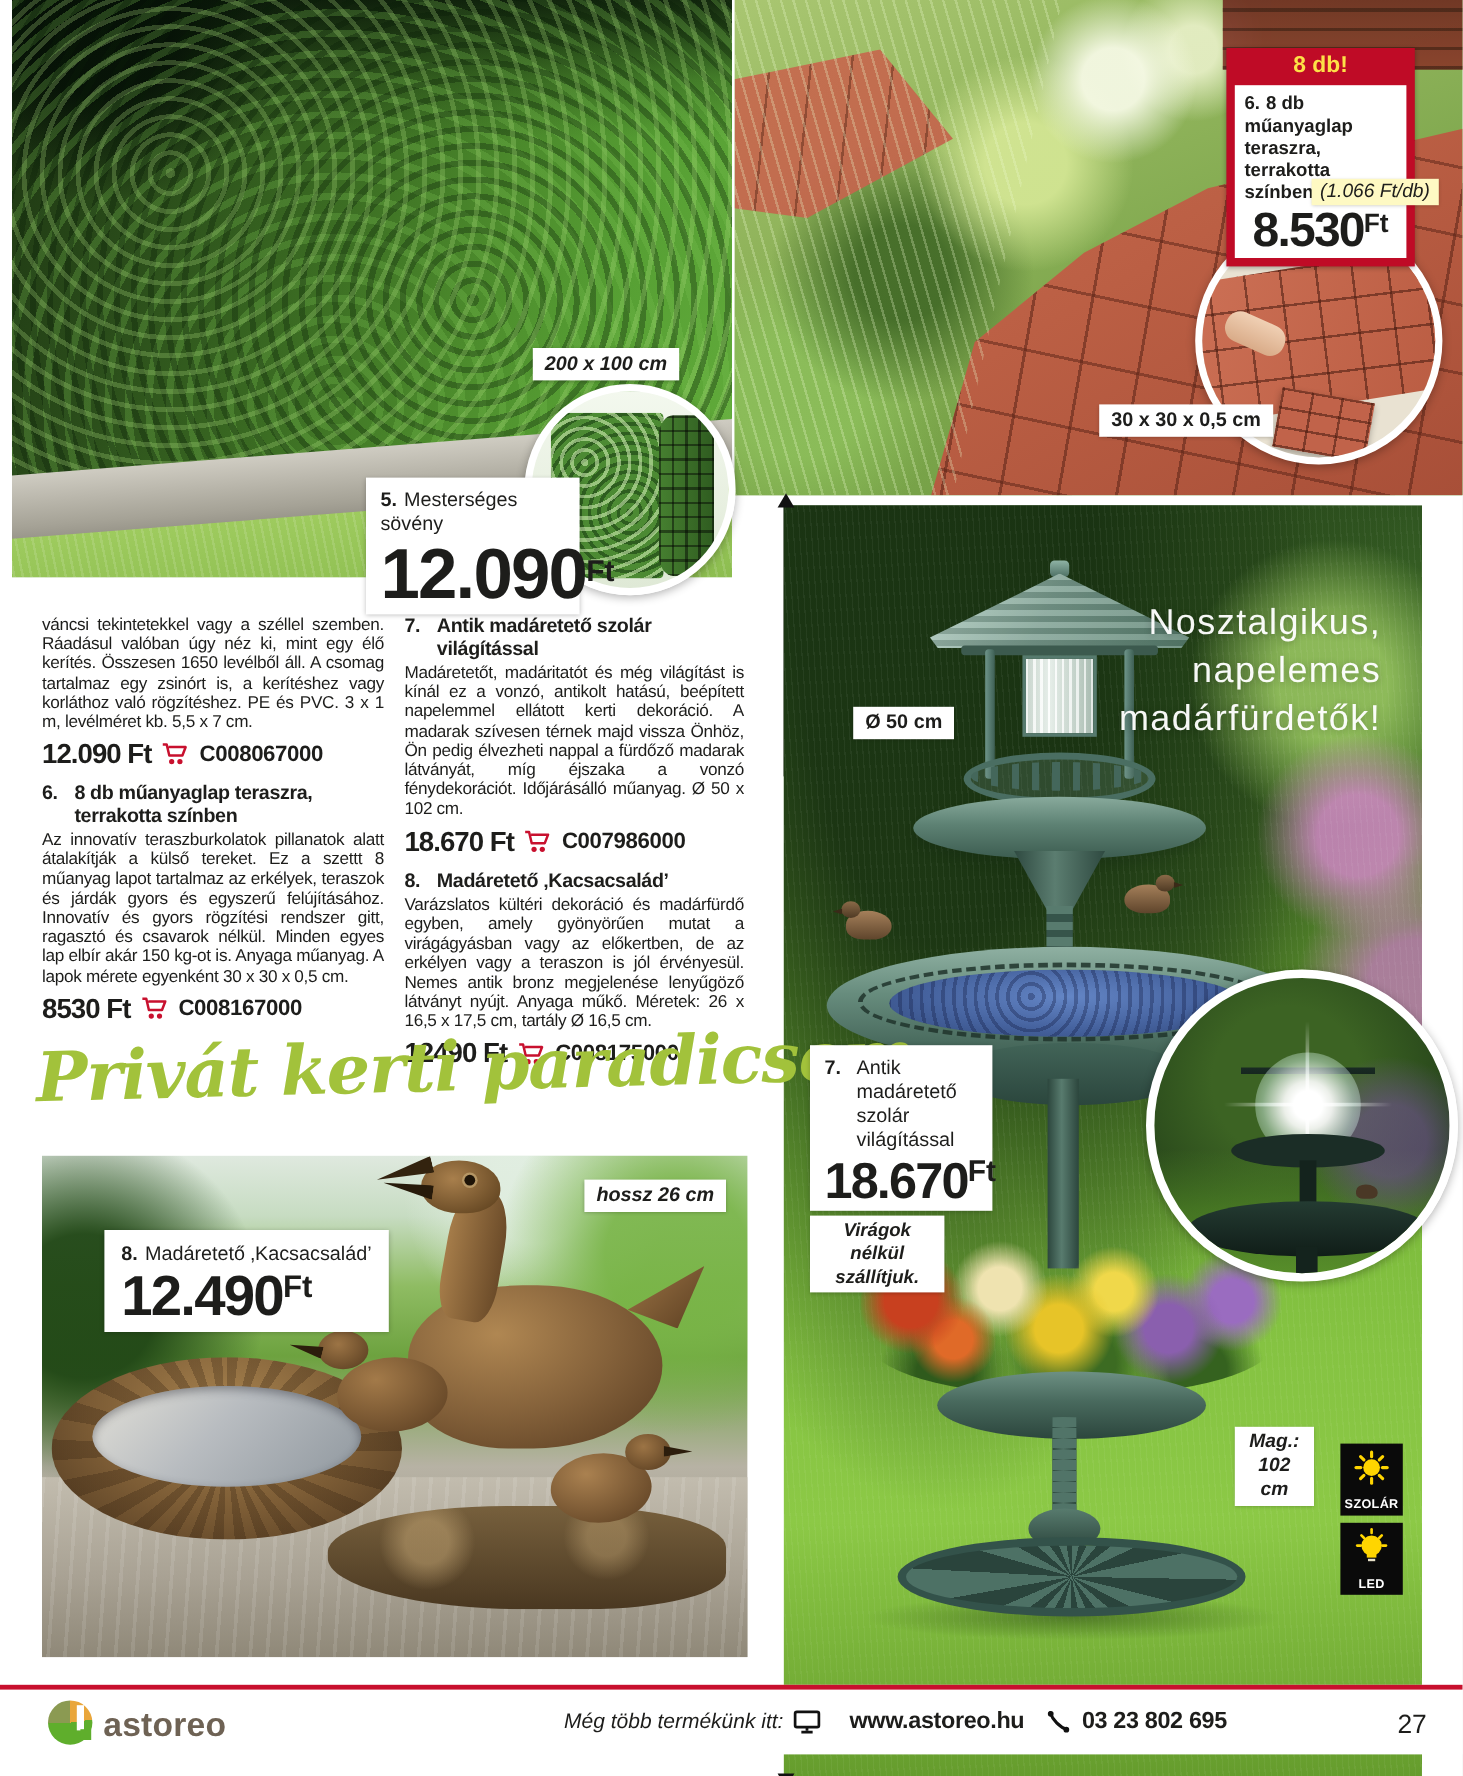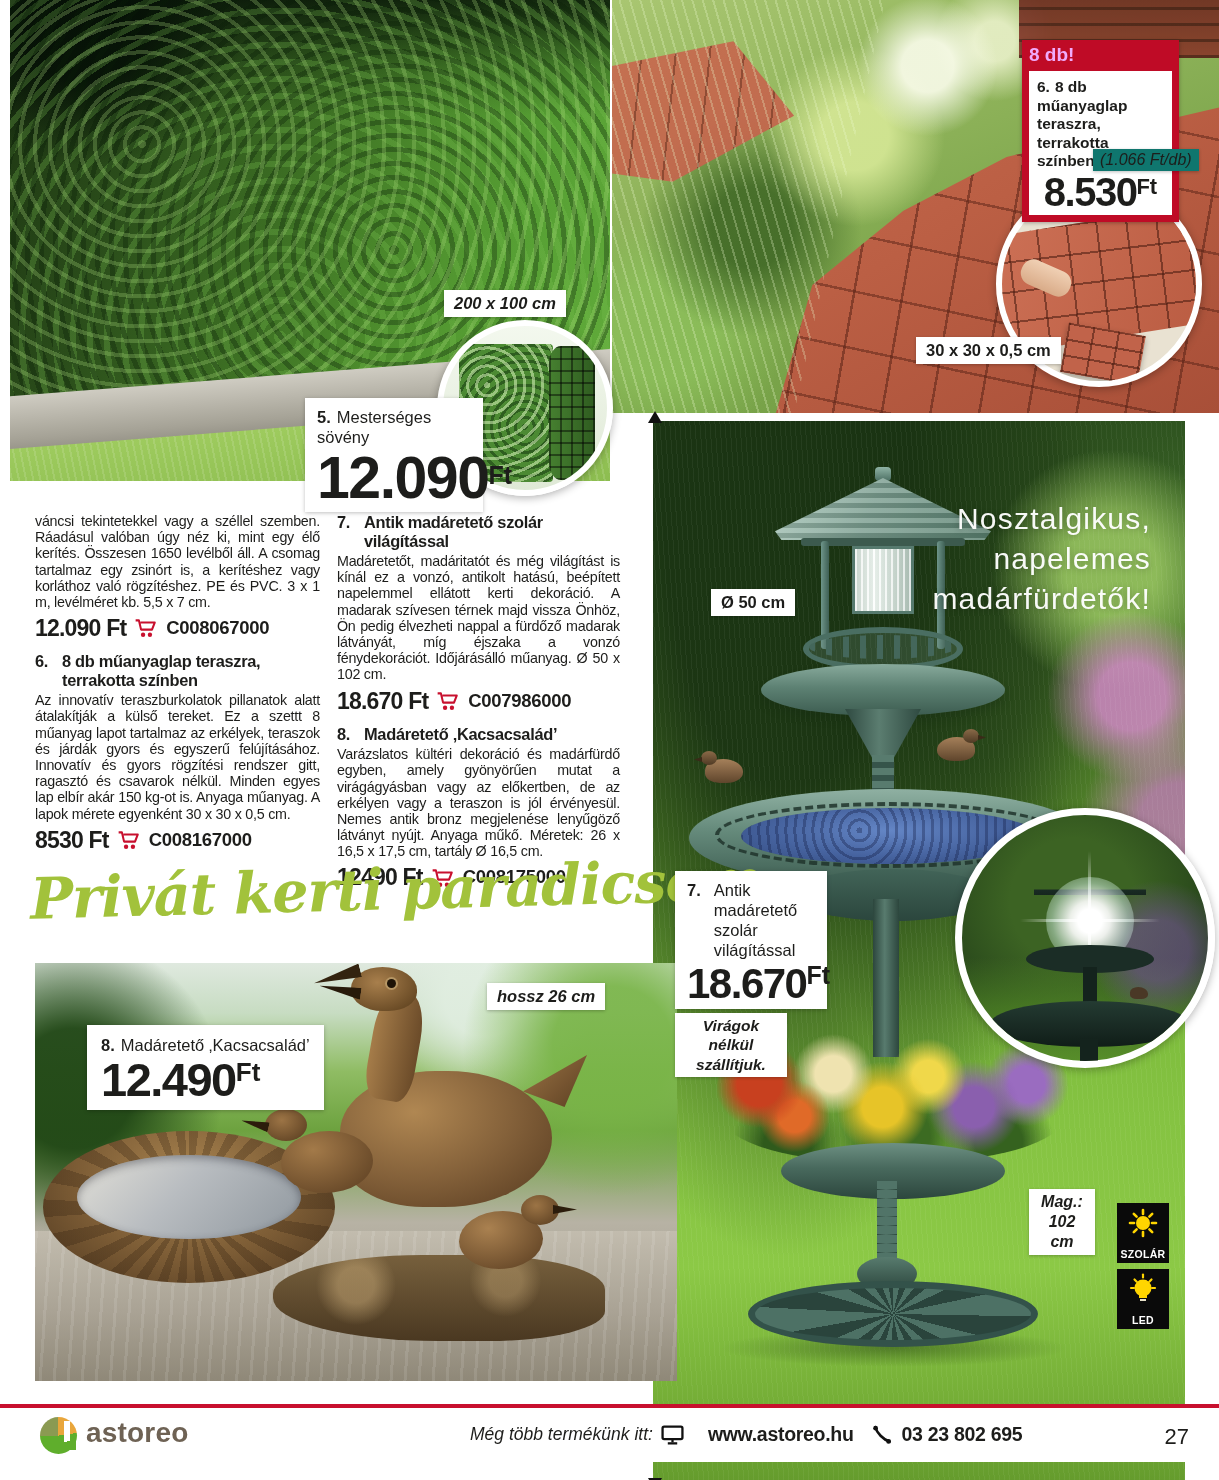--- a/index.html
+++ b/index.html
@@ -102,28 +102,28 @@
     background:
       repeating-linear-gradient(96deg, rgba(90,35,22,.5) 0 2px, rgba(90,35,22,0) 2px 34px),
       linear-gradient(150deg,#c96e52,#b25741); opacity:.95; }
   .tiles-grassblades { position:absolute; inset:0; opacity:.5;
     background:repeating-linear-gradient(74deg, rgba(235,250,205,.55) 0 2px, rgba(235,250,205,0) 2px 10px);
     clip-path:polygon(0 0, 45% 0, 30% 100%, 0 100%); }
 
   
   .ribbonbox { position:absolute; left:410px; top:40px; width:157px; z-index:6;
     background:#bf0b26; padding:0 7px 7px 7px; box-shadow:0 1px 4px rgba(0,0,0,.3); }
-  .ribbonbox .ribbon { color:#f0abfc; font-weight:bold; font-size:19px; padding:4px 0 5px; }
+  .ribbonbox .ribbon { color:#fde047; font-weight:bold; font-size:19px; text-align:center; padding:4px 0 5px; }
   .ribbonbox .inner { background:#fff; padding:7px 8px 4px 8px; }
   .ribbonbox .pname { font-size:15.5px; line-height:1.2; font-weight:bold; }
   .ribbonbox .pnum { margin-right:5px; }
   .ribbonbox .bigprice { font-weight:bold; letter-spacing:-1.5px; line-height:.95; margin-top:2px;text-align:center; }
   .ribbonbox .bigprice .num { font-size:40px; }
   .ribbonbox .bigprice .ft { font-size:22px; position:relative; top:-12px; letter-spacing:0; }
-  .unitlabel { position:absolute; left:481px; top:149px; z-index:7; background:#0f766e;
+  .unitlabel { position:absolute; left:481px; top:149px; z-index:7; background:#fef9c3;
     font-style:italic; font-size:16px; font-weight:normal; padding:2px 7px; white-space:nowrap;
     box-shadow:0 1px 3px rgba(0,0,0,.25); }
 
   
   .inset-tiles { left:384px; top:181px; width:206px; height:206px;
     background:linear-gradient(180deg,#5a5140 0 18%, #e9e2d2 18% 100%); }
   .it-plane { position:absolute; left:-18px; top:32px; width:250px; height:118px;
     transform:rotate(-9deg);
     background:
       repeating-linear-gradient(2deg, rgba(70,25,14,.55) 0 2px, rgba(70,25,14,0) 2px 30px),
@@ -293,21 +293,21 @@
   .pricerow .code { font-weight:bold; font-size:18.5px; letter-spacing:-.3px; }
   .cart-icon { flex:0 0 auto; display:inline-block; }
 
   
   .script-head { position:absolute; left:30px; top:862px; width:590px; z-index:2;
     font-family:"DejaVu Serif", serif; font-style:italic; font-weight:bold;
     font-size:57px; line-height:1; color:#a2c23b; transform:rotate(-1.5deg);
     letter-spacing:-1px; white-space:nowrap; }
 
   
-  .photo-duck { left:35px; top:963px; width:642px; height:418px; }
+  .photo-duck { left:35px; top:963px; width:588px; height:418px; }
   .duck-bg { position:absolute; inset:0;
     background:
       radial-gradient(circle at 8% 88%, rgba(150,110,170,.55) 0 30px, rgba(150,110,170,0) 75px),
       radial-gradient(circle at 6% 30%, rgba(32,70,22,.95) 0 60px, rgba(32,70,22,0) 150px),
       radial-gradient(circle at 90% 20%, rgba(120,180,70,.9) 0 60px, rgba(120,180,70,0) 150px),
       radial-gradient(circle at 70% 8%, rgba(225,238,225,.9) 0 40px, rgba(225,238,225,0) 110px),
       linear-gradient(180deg,#dfe9df 0%, #c7dcc2 12%, #8fbc63 26%, #6da23f 40%, #b7b2a4 62%, #a8a294 80%, #989284 100%); }
   .duck-stone { position:absolute; left:0; bottom:0; width:100%; height:150px;
     background:
       repeating-linear-gradient(94deg, rgba(255,255,255,.10) 0 3px, rgba(255,255,255,0) 3px 14px),
@@ -355,21 +355,21 @@
     clip-path:polygon(0 0, 100% 50%, 0 100%); background:#2c1d0c; }
   .duck-badge { left:52px; top:62px; padding:10px 14px 7px; }
   .duck-badge .bigprice .num { font-size:47px; }
   .duck-badge .bigprice .ft { font-size:26px; top:-15px; }
   .hossz-label { left:452px; top:20px; }
 
   
   .footer { position:absolute; left:0; top:1404px; width:1219px; height:58px;
     background:#fff; border-top:4px solid #c8102e; z-index:10; }
   .footer-inner { position:relative; width:100%; height:100%; }
-  .brand { position:absolute; left:40px; top:9px; display:flex; align-items:flex-start; gap:9px; }
+  .brand { position:absolute; left:40px; top:9px; display:flex; align-items:flex-end; gap:9px; }
   .brand-icon { position:relative; width:37px; height:37px; border-radius:50%;
     background:conic-gradient(from 0deg at 50% 50%, #e9a63b 0 82deg, #5fae2c 82deg 268deg, #8b9a52 268deg 360deg); }
   .brand-icon::before { content:""; position:absolute; top:4px; bottom:12px; right:7px; width:6px; background:#fff; }
   .brand-icon::after { content:""; position:absolute; right:1px; bottom:4px; width:9px; height:9px; background:#5fae2c; }
   .brand-name { font-size:28px; font-weight:bold; color:#6e6254; letter-spacing:.2px; }
   .footer-center { position:absolute; left:470px; top:15px; display:flex; align-items:center; gap:8px; white-space:nowrap; }
   .footer-more { font-style:italic; font-size:17.5px; }
   .footer-site, .footer-phone { font-weight:bold; font-size:19.5px; letter-spacing:-.3px;margin-left:16px; }
   .footer-phone { margin-left:10px; }
   .page-num { position:absolute; right:30px; top:16px; font-size:22px; }

